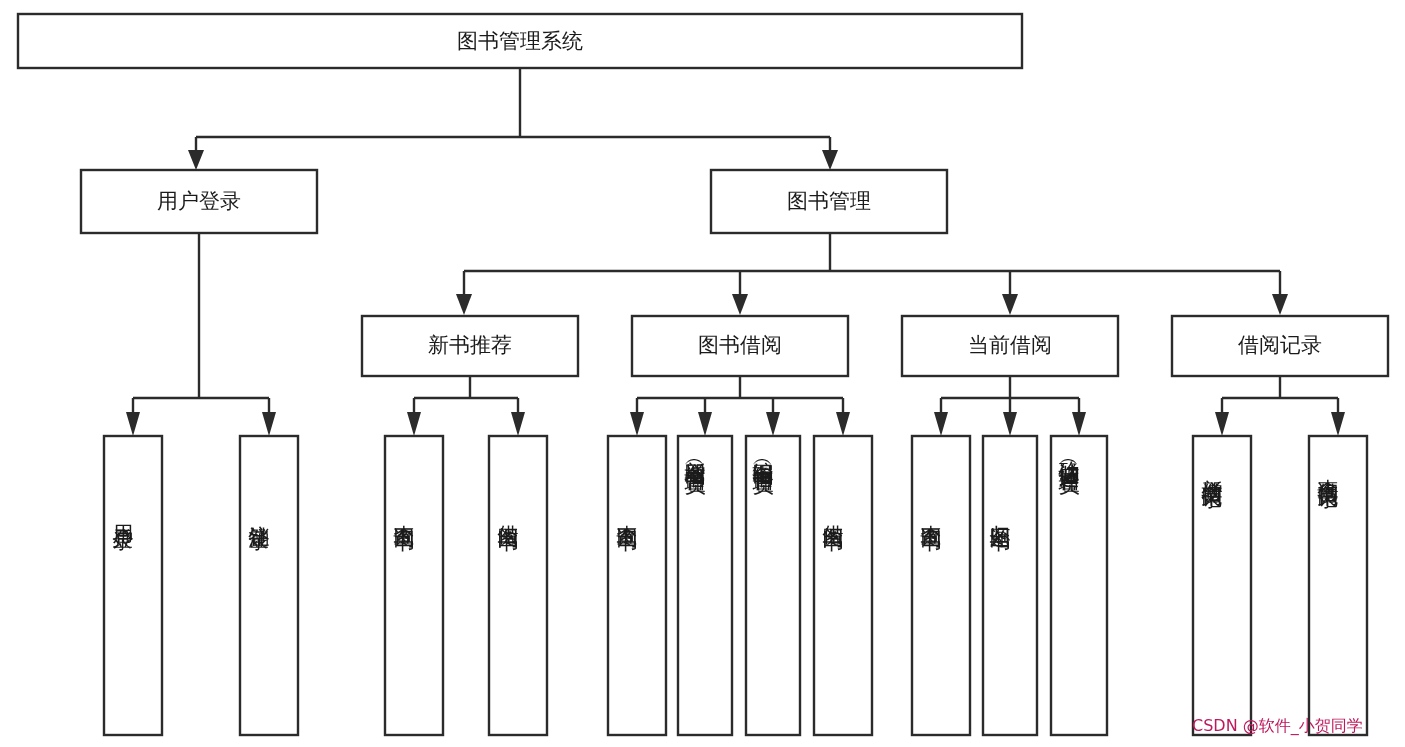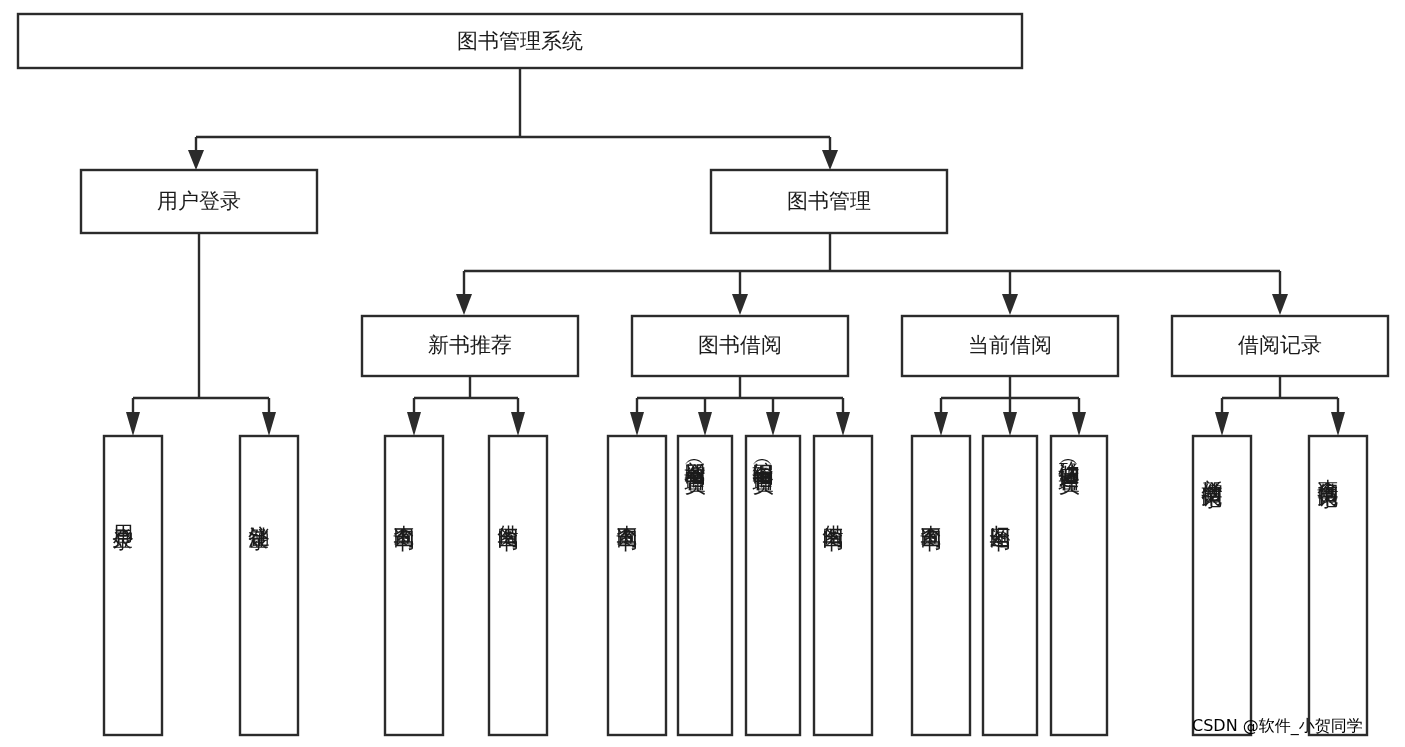--- a/index.html
+++ b/index.html
@@ -61,21 +61,21 @@
     text-align: left;
     white-space: nowrap;
     pointer-events: none;
   }
   .watermark {
     position: absolute;
     left: 1192px;
     top: 716px;
     font-family: "DejaVu Sans", "Liberation Sans", sans-serif;
     font-size: 16px;
-    color: #000000;
+    color: #be185d;
     white-space: nowrap;
   }
 </style>
 </head>
 <body>
 
 <div id="diagram-root">
 
   <svg id="flowchart" viewBox="0 0 1405 747">
 

